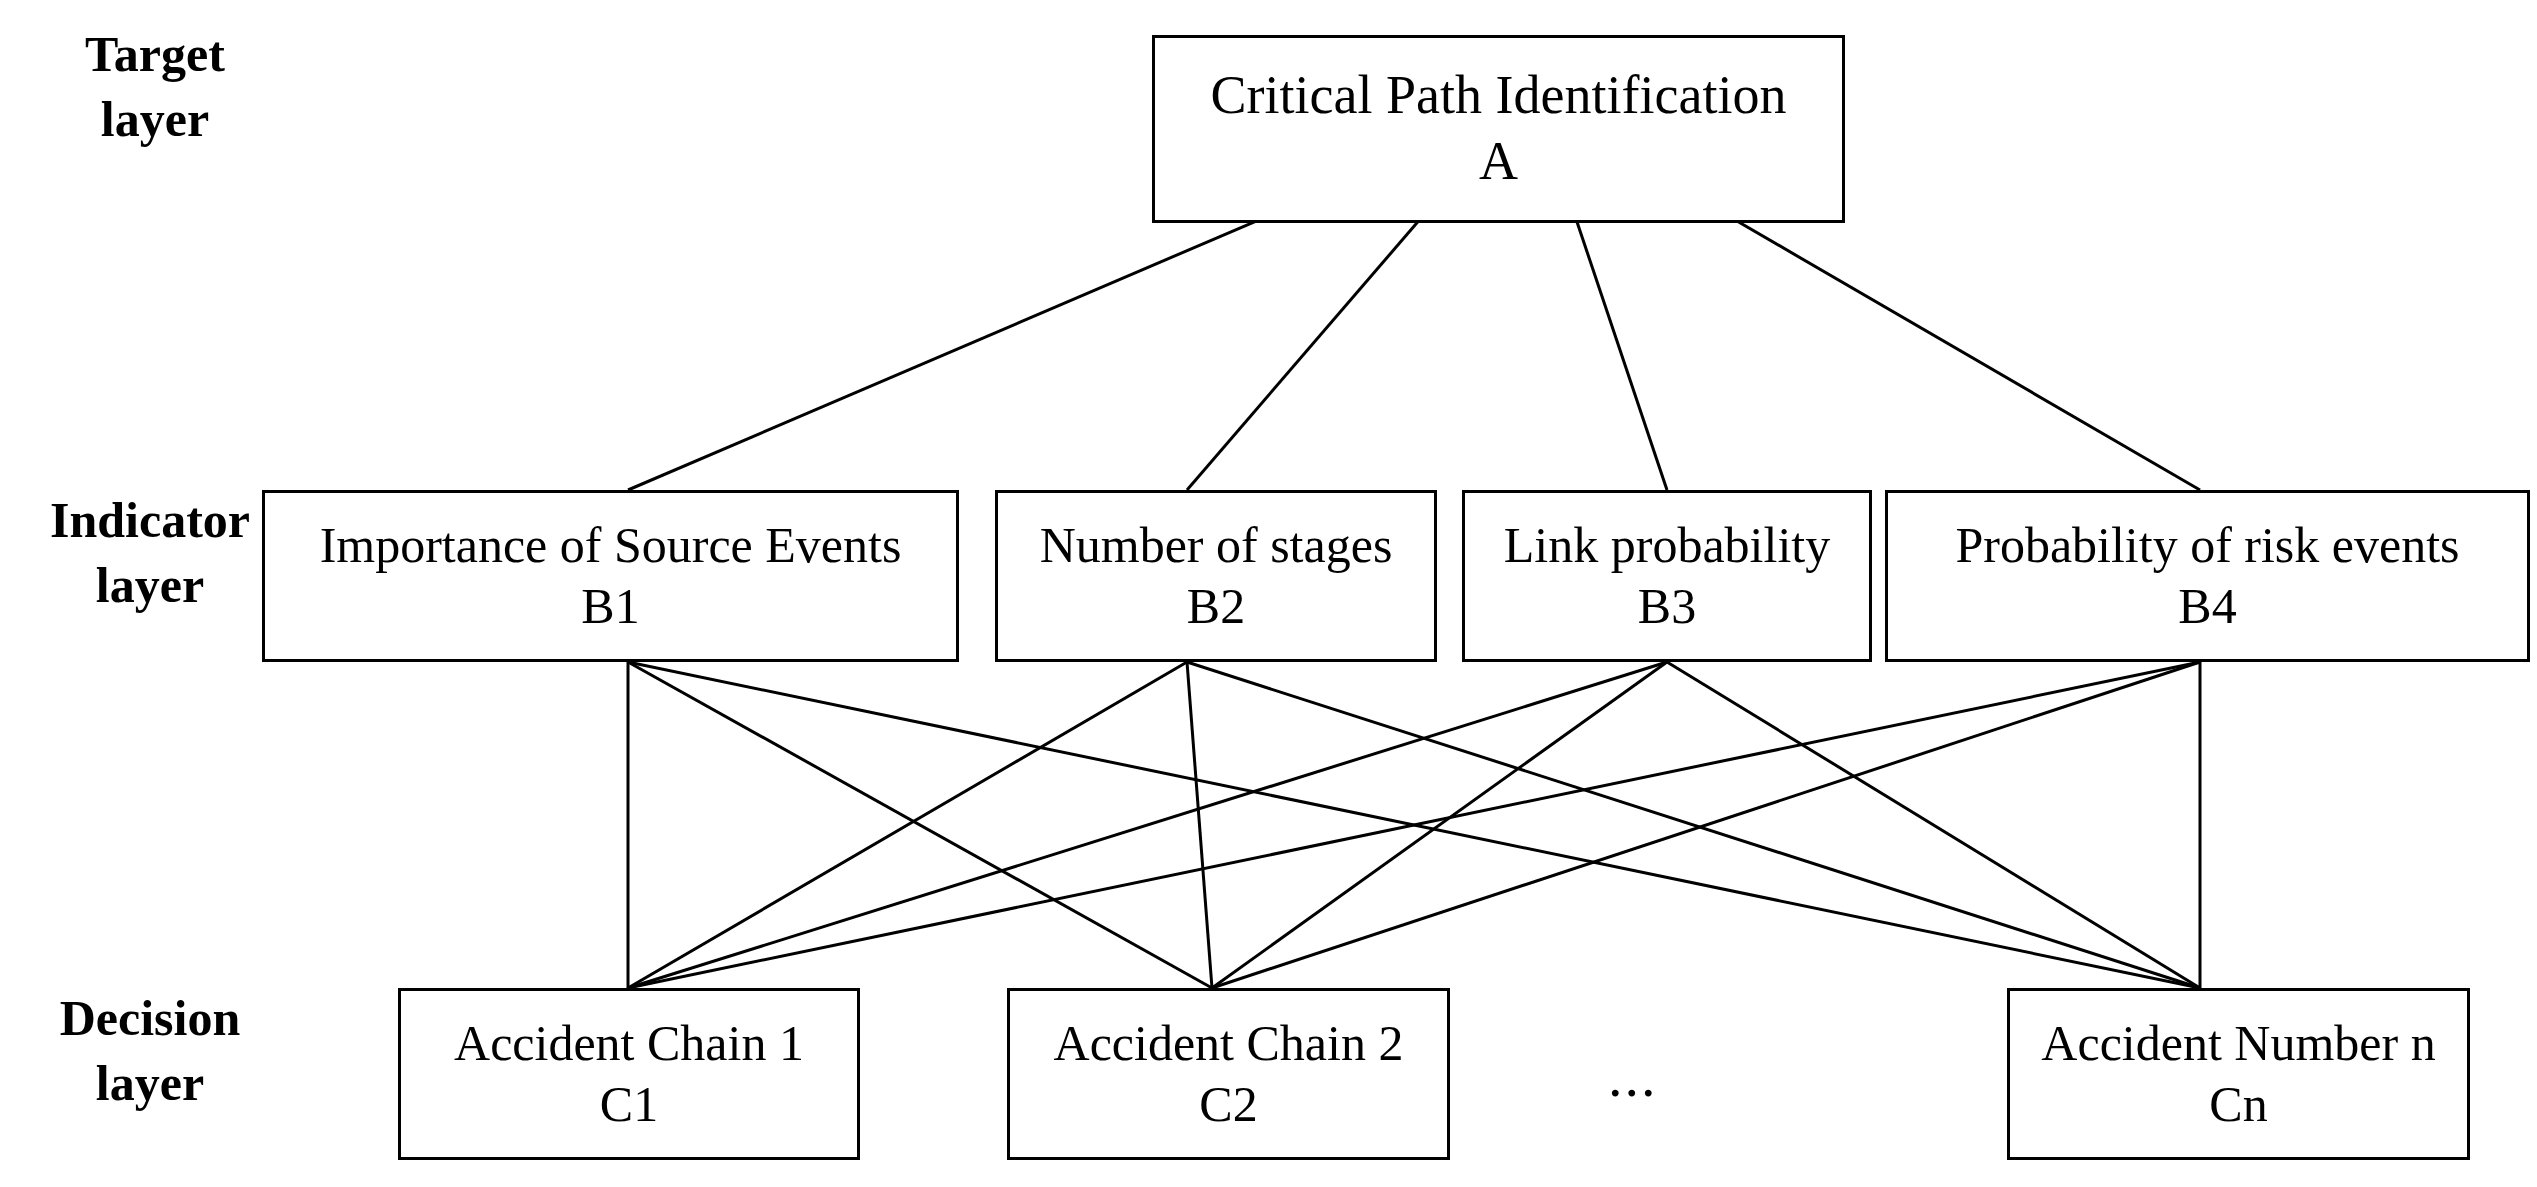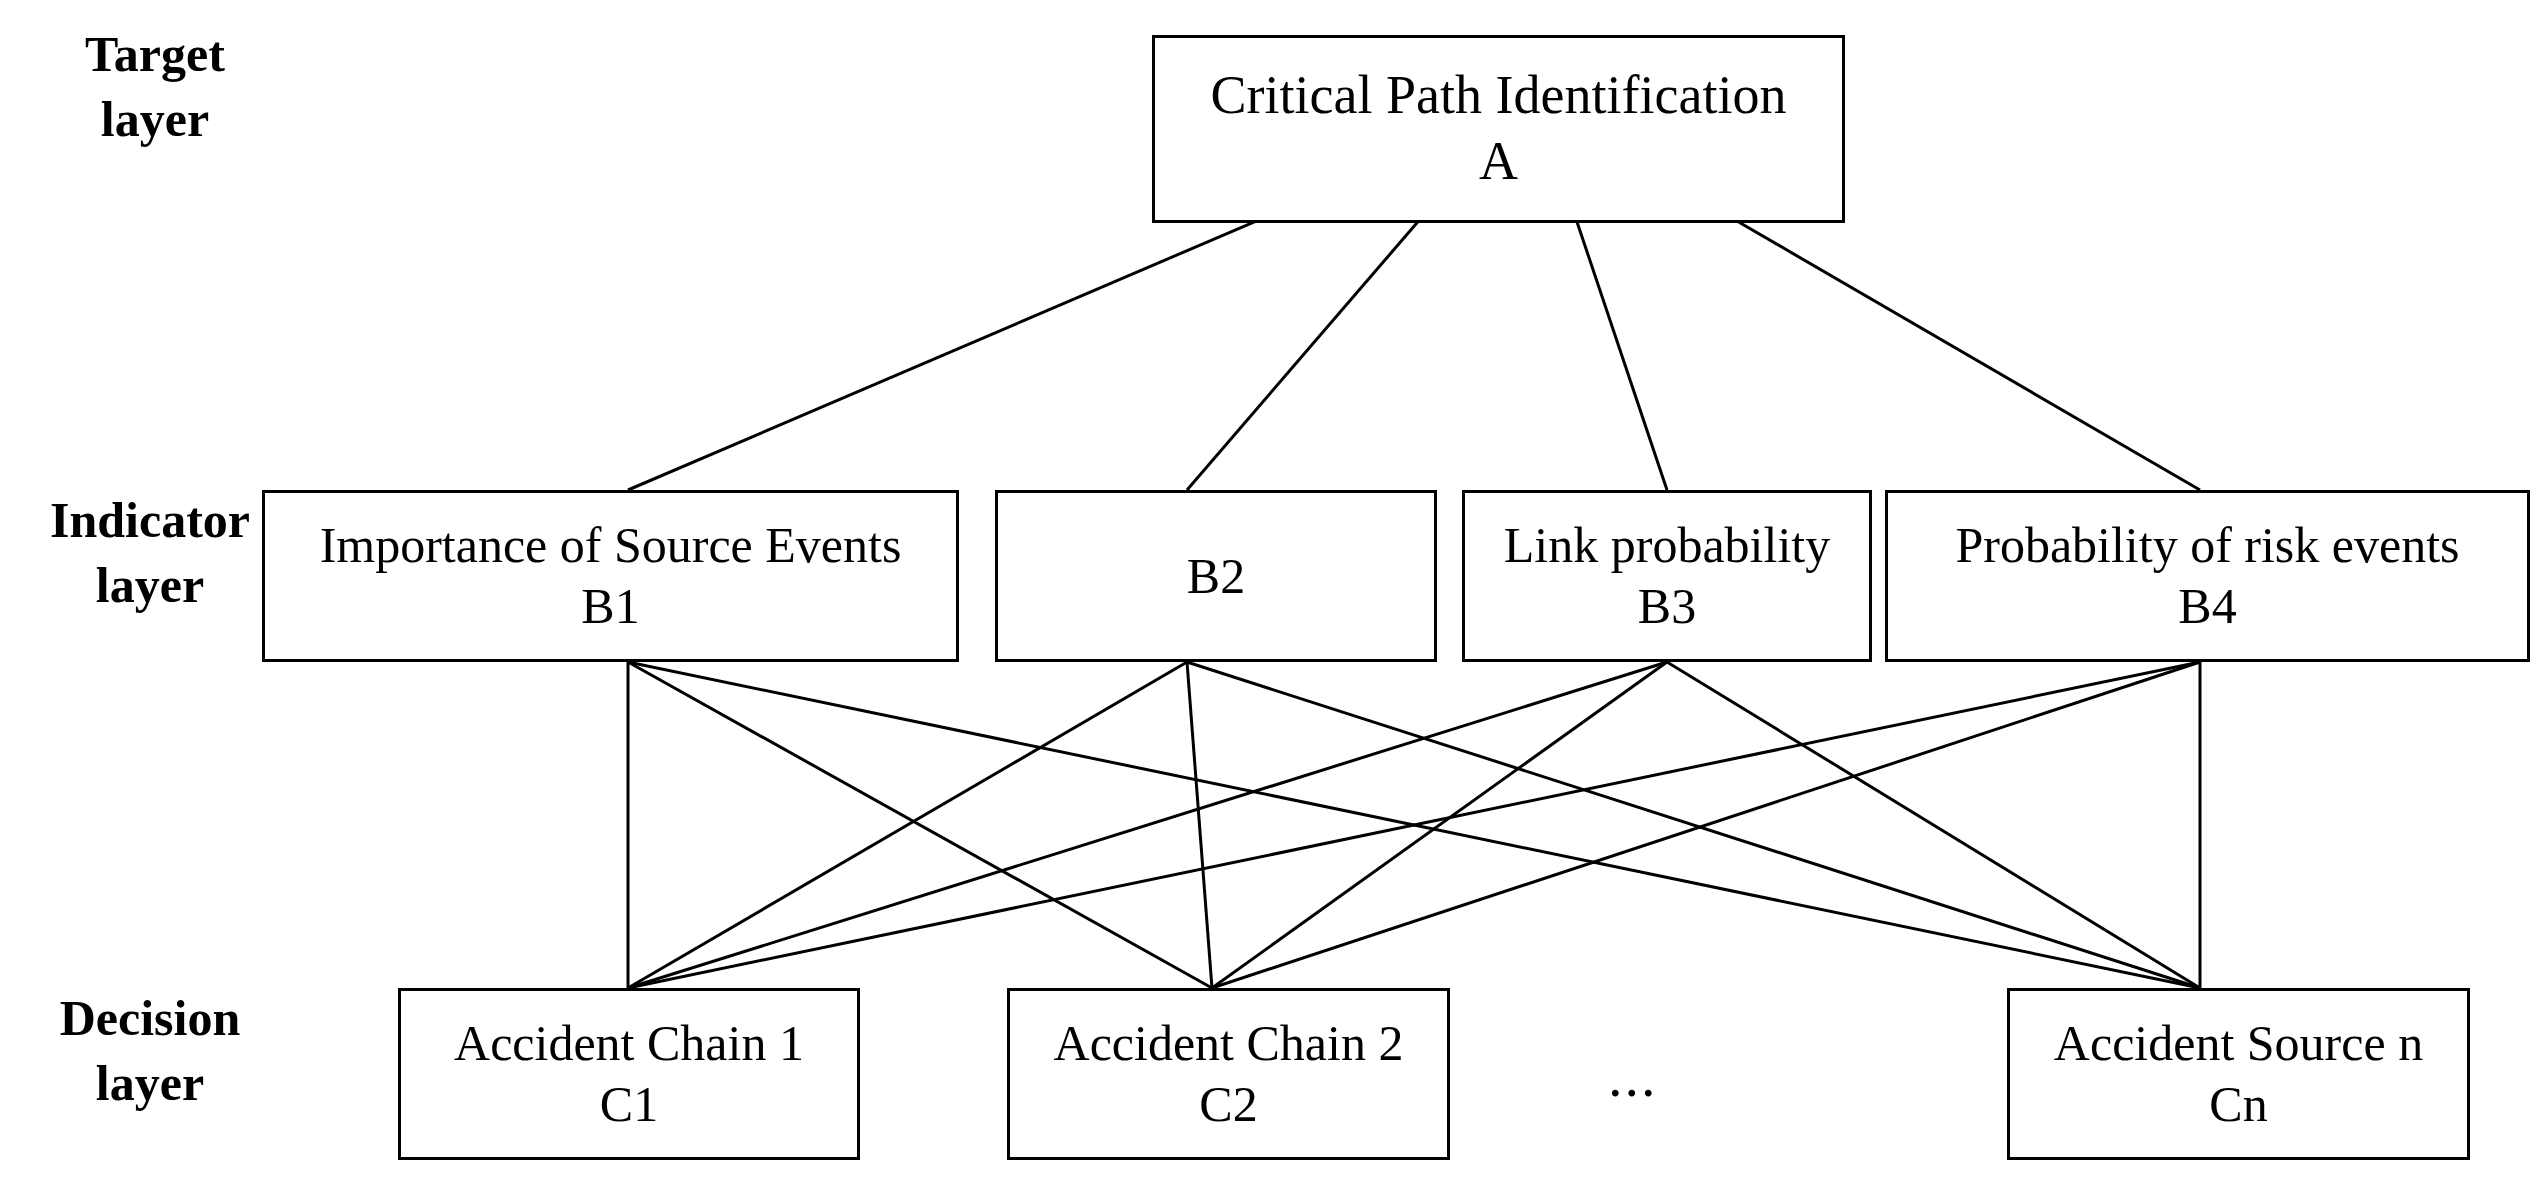--- a/index.html
+++ b/index.html
@@ -117,20 +117,21 @@
     <span class="node-title">Critical Path Identification</span>
     <span class="node-code">A</span>
   </div>
 
   <div class="node node-b" id="node-B1" style="left: 262px; top: 490px; width: 697px; height: 172px;">
     <span class="node-title">Importance of Source Events</span>
     <span class="node-code">B1</span>
   </div>
 
   <div class="node node-b" id="node-B2" style="left: 995px; top: 490px; width: 442px; height: 172px;">
+    <span class="node-title">Number of stages</span>
     <span class="node-code">B2</span>
   </div>
 
   <div class="node node-b" id="node-B3" style="left: 1462px; top: 490px; width: 410px; height: 172px;">
     <span class="node-title">Link probability</span>
     <span class="node-code">B3</span>
   </div>
 
   <div class="node node-b" id="node-B4" style="left: 1885px; top: 490px; width: 645px; height: 172px;">
     <span class="node-title">Probability of risk events</span>
@@ -141,19 +142,19 @@
     <span class="node-title">Accident Chain 1</span>
     <span class="node-code">C1</span>
   </div>
 
   <div class="node node-c" id="node-C2" style="left: 1007px; top: 988px; width: 443px; height: 172px;">
     <span class="node-title">Accident Chain 2</span>
     <span class="node-code">C2</span>
   </div>
 
   <div class="node node-c" id="node-Cn" style="left: 2007px; top: 988px; width: 463px; height: 172px;">
-    <span class="node-title">Accident Source n</span>
+    <span class="node-title">Accident Number n</span>
     <span class="node-code">Cn</span>
   </div>
 
   <div class="ellipsis" id="ellipsis" style="left: 1608px; top: 1048px;">...</div>
 
 </div>
 
 </body></html>

